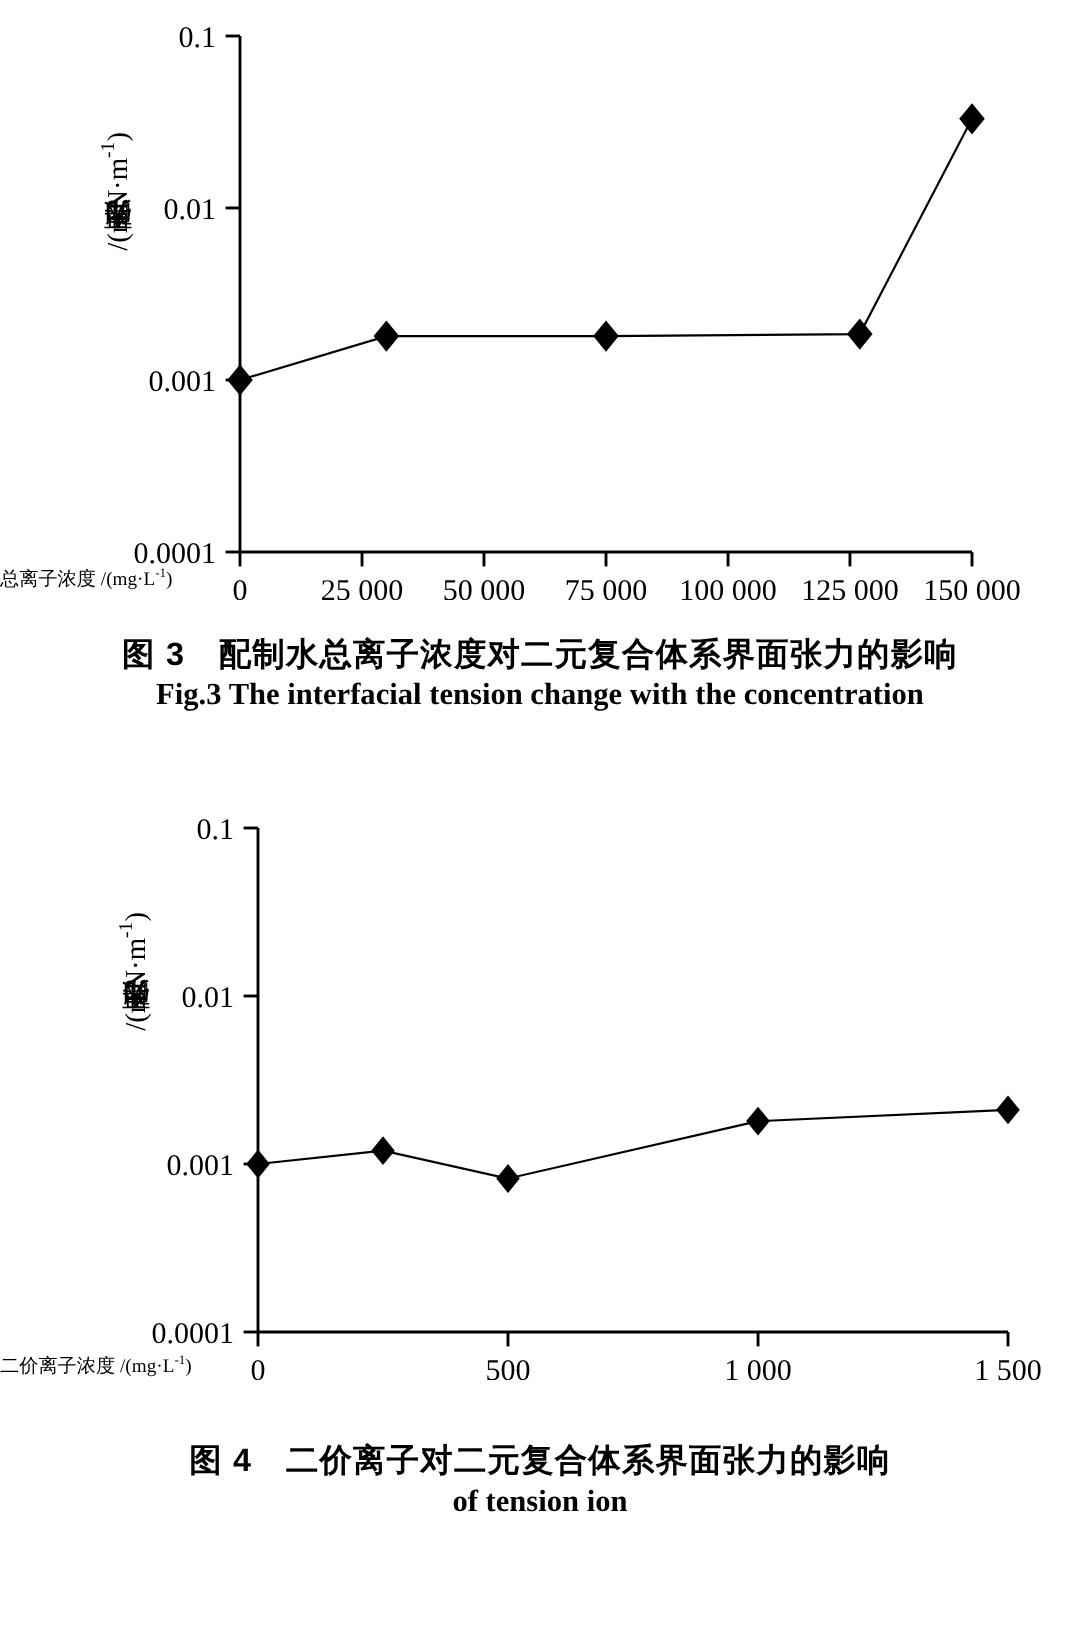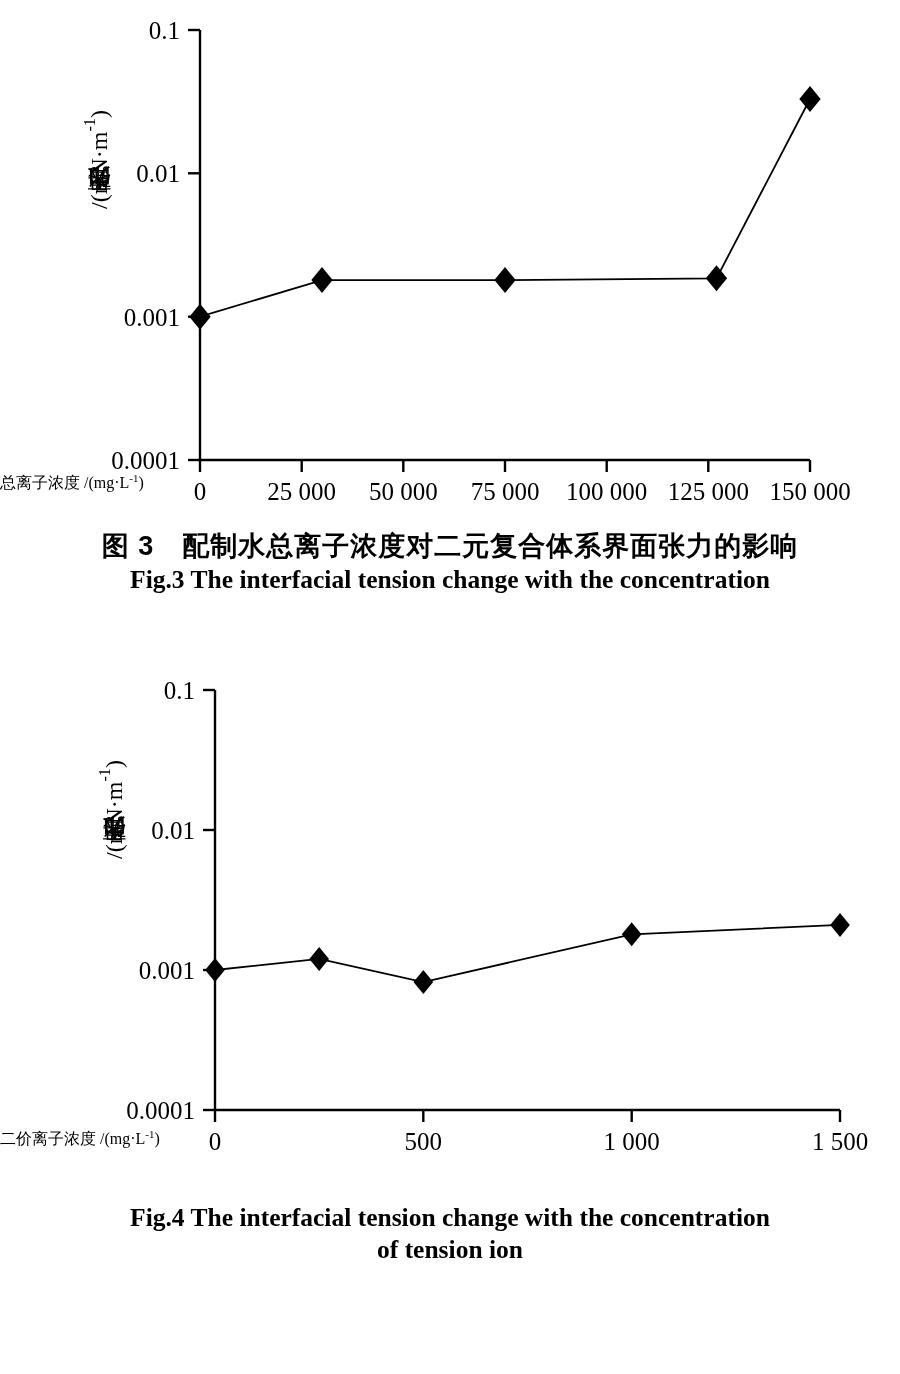--- a/index.html
+++ b/index.html
@@ -175,16 +175,16 @@
           <polygon points="820,252.88929873725135 829.84,264.88929873725135 820,276.88929873725135 810.16,264.88929873725135" fill="#000"></polygon>
         </g>
     </svg>
   </div>
 
   <div class="xlabel" style="margin-top:-22px;">
     <span class="cn">二价离子浓度</span><span> /(mg</span><span>·</span><span>L</span><sup>-1</sup><span>)</span>
   </div>
 
   <div class="caption" style="margin-top:52px;">
-    <div class="caption-en">Fig.4 The interfacial tension change with the concentration</div>
+    <div class="caption-cn">图 4　二价离子对二元复合体系界面张力的影响</div>
     <div class="caption-en">of tension ion</div>
   </div>
 </div>
 
 </body></html>

